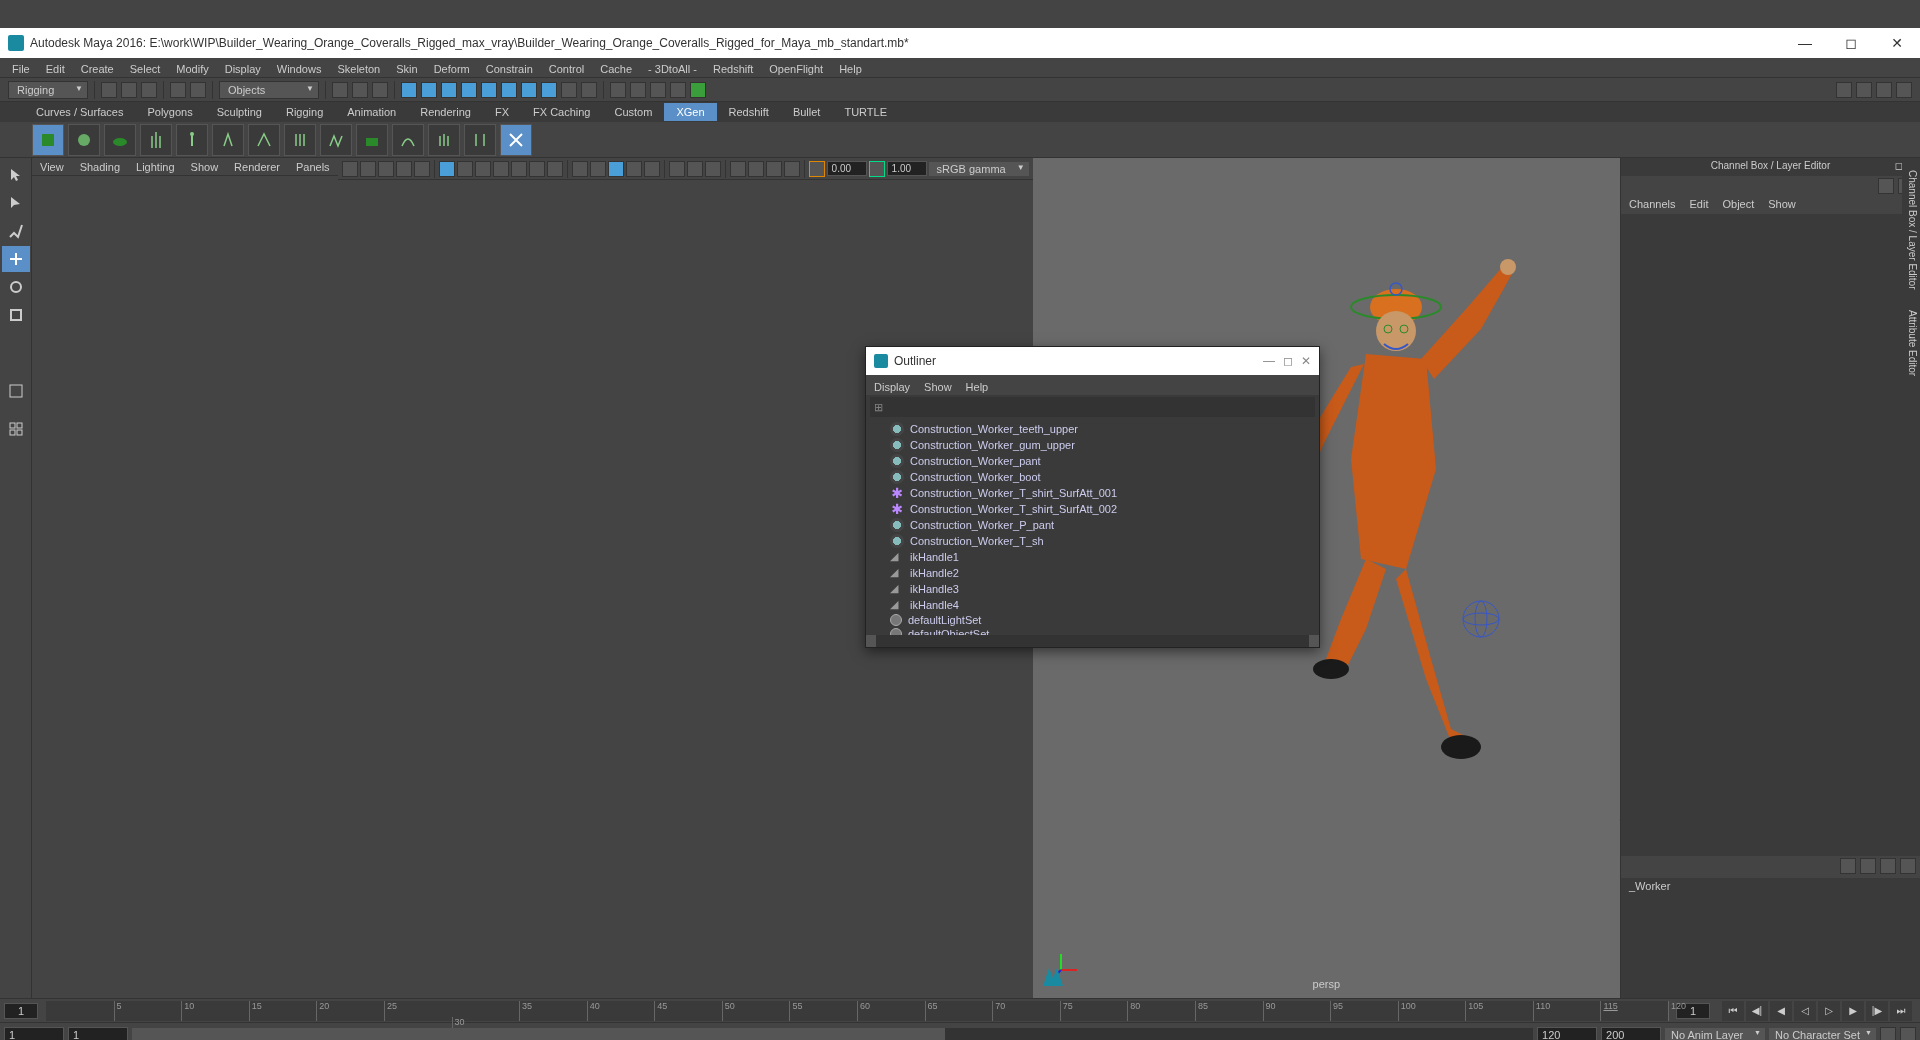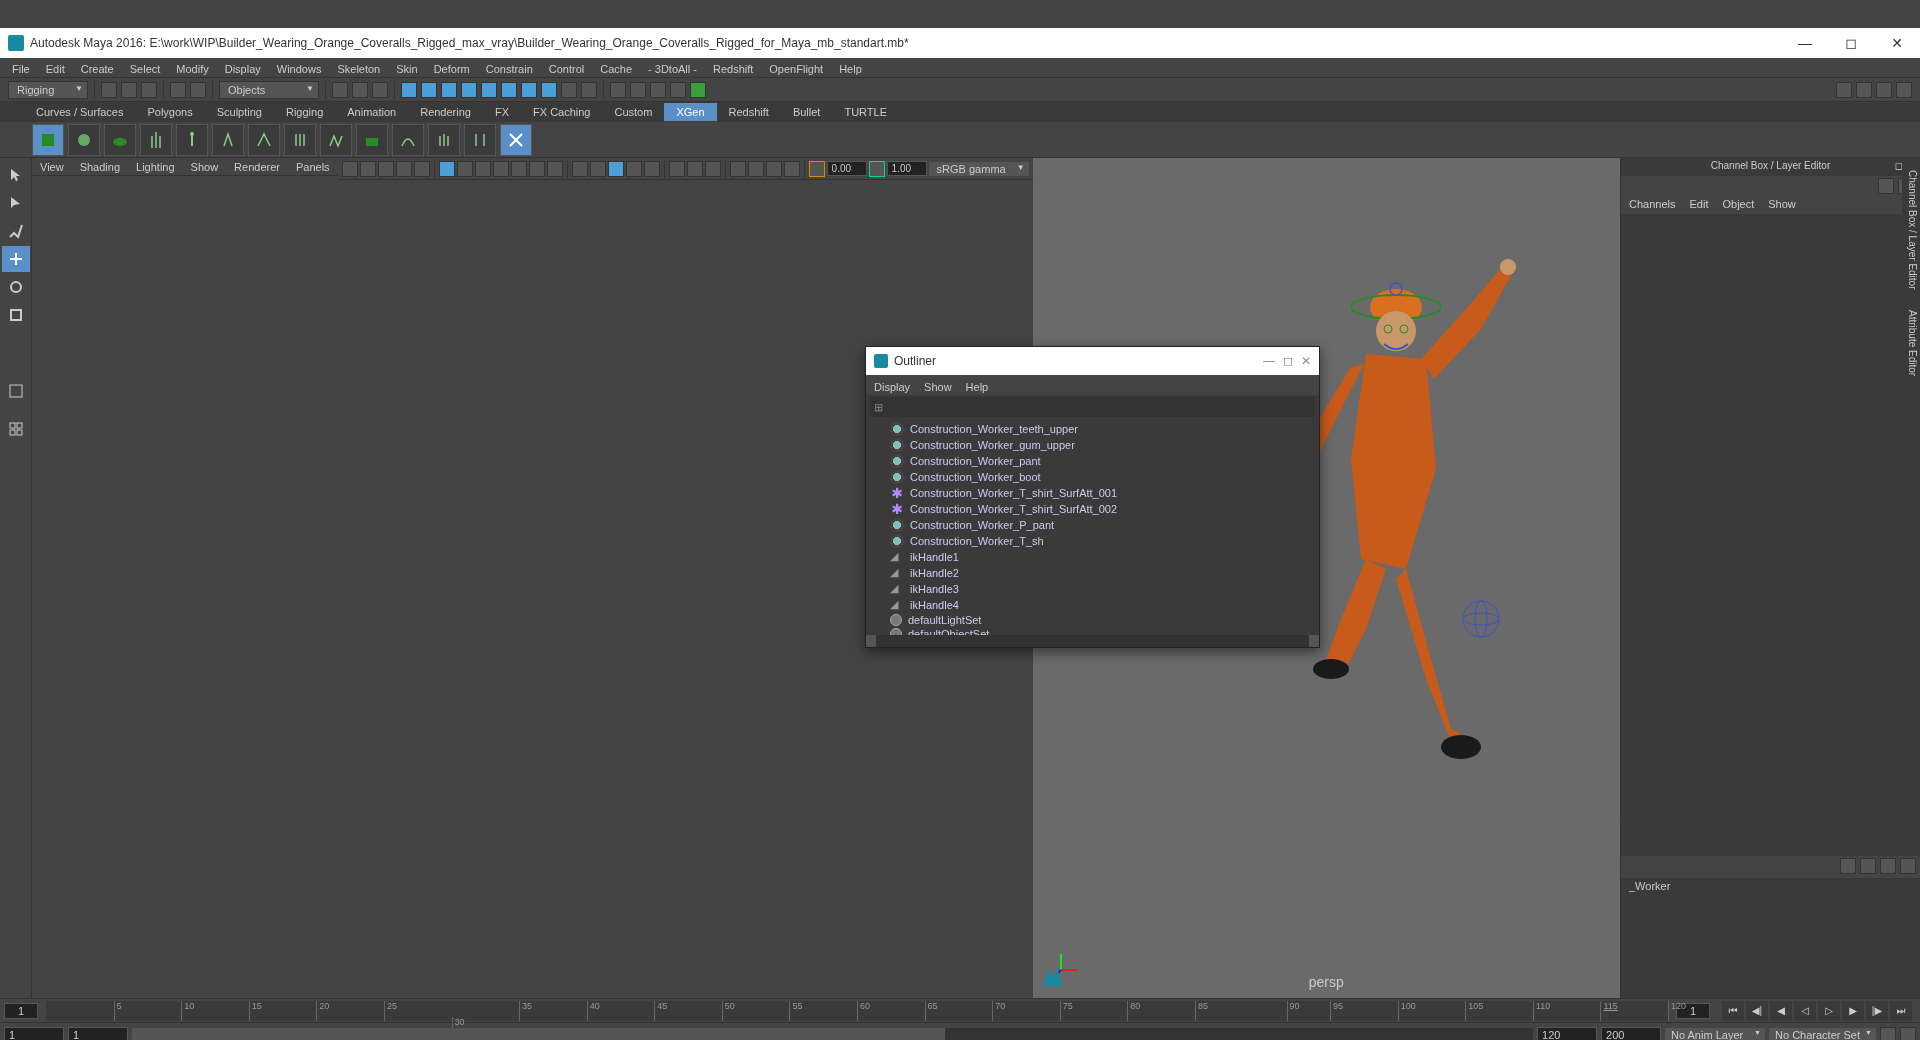--- a/index.html
+++ b/index.html
@@ -48,21 +48,21 @@
 
 
 .viewport-wrap { flex: 1; display: flex; flex-direction: row; }
 .view-menubar { height: 18px; background: #444; display: flex; align-items: center; padding: 0 8px; gap: 16px; border-bottom: 1px solid #333; }
 .view-menubar span { color: #ccc; font-size: 11px; }
 .view-toolbar { height: 22px; background: #444; display: flex; align-items: center; padding: 0 4px; gap: 2px; border-bottom: 1px solid #333; }
 .view-toolbar .num-input { background: #222; border: 1px solid #555; color: #ccc; width: 40px; padding: 1px 4px; font-size: 10px; }
 .gamma-dropdown { background: #555; padding: 1px 20px 1px 8px; position: relative; min-width: 100px; font-size: 11px; }
 .gamma-dropdown::after { content: '▼'; position: absolute; right: 4px; font-size: 8px; }
 .viewport { flex: 1; background: #6a6a6a; position: relative; overflow: hidden; }
-.viewport .persp-label { position: absolute; bottom: 8px; left: 50%; transform: translateX(-50%); color: #ccc; font-size: 14px; }
+.viewport .persp-label { position: absolute; bottom: 8px; left: 50%; transform: translateX(-50%); color: #ccc; font-size: 11px; }
 .viewport .axis-gizmo { position: absolute; bottom: 20px; left: 20px; width: 30px; height: 30px; }
 
 
 .character { position: absolute; left: 38%; top: 12%; width: 260px; height: 520px; }
 
 
 .right-panel { width: 300px; background: #444; border-left: 1px solid #333; display: flex; flex-direction: column; }
 .right-panel .panel-header { height: 18px; background: #3a3a3a; text-align: center; font-size: 10px; padding: 2px; position: relative; }
 .right-panel .panel-header .icons { position: absolute; right: 4px; top: 2px; display: flex; gap: 2px; }
 .right-panel .panel-header .icons span { width: 10px; height: 10px; display: inline-block; }
@@ -556,21 +556,21 @@
       <div class="tick" style="left: 33.3333%;">40</div>
       <div class="tick" style="left: 37.5%;">45</div>
       <div class="tick" style="left: 41.6667%;">50</div>
       <div class="tick" style="left: 45.8333%;">55</div>
       <div class="tick" style="left: 50%;">60</div>
       <div class="tick" style="left: 54.1667%;">65</div>
       <div class="tick" style="left: 58.3333%;">70</div>
       <div class="tick" style="left: 62.5%;">75</div>
       <div class="tick" style="left: 66.6667%;">80</div>
       <div class="tick" style="left: 70.8333%;">85</div>
-      <div class="tick" style="left: 75%; margin-left: 24px;">90</div>
+      <div class="tick" style="left: 75%;">90</div>
       <div class="tick" style="left: 79.1667%;">95</div>
       <div class="tick" style="left: 83.3333%;">100</div>
       <div class="tick" style="left: 87.5%;">105</div>
       <div class="tick" style="left: 91.6667%;">110</div>
       <div class="tick" style="left: 95.8333%; text-decoration: underline;">115</div>
       <div class="tick" style="left: 100%;">120</div>
     </div>
   <div class="frame-box">1</div>
   <div class="playback">
     <div class="btn">⏮</div>

